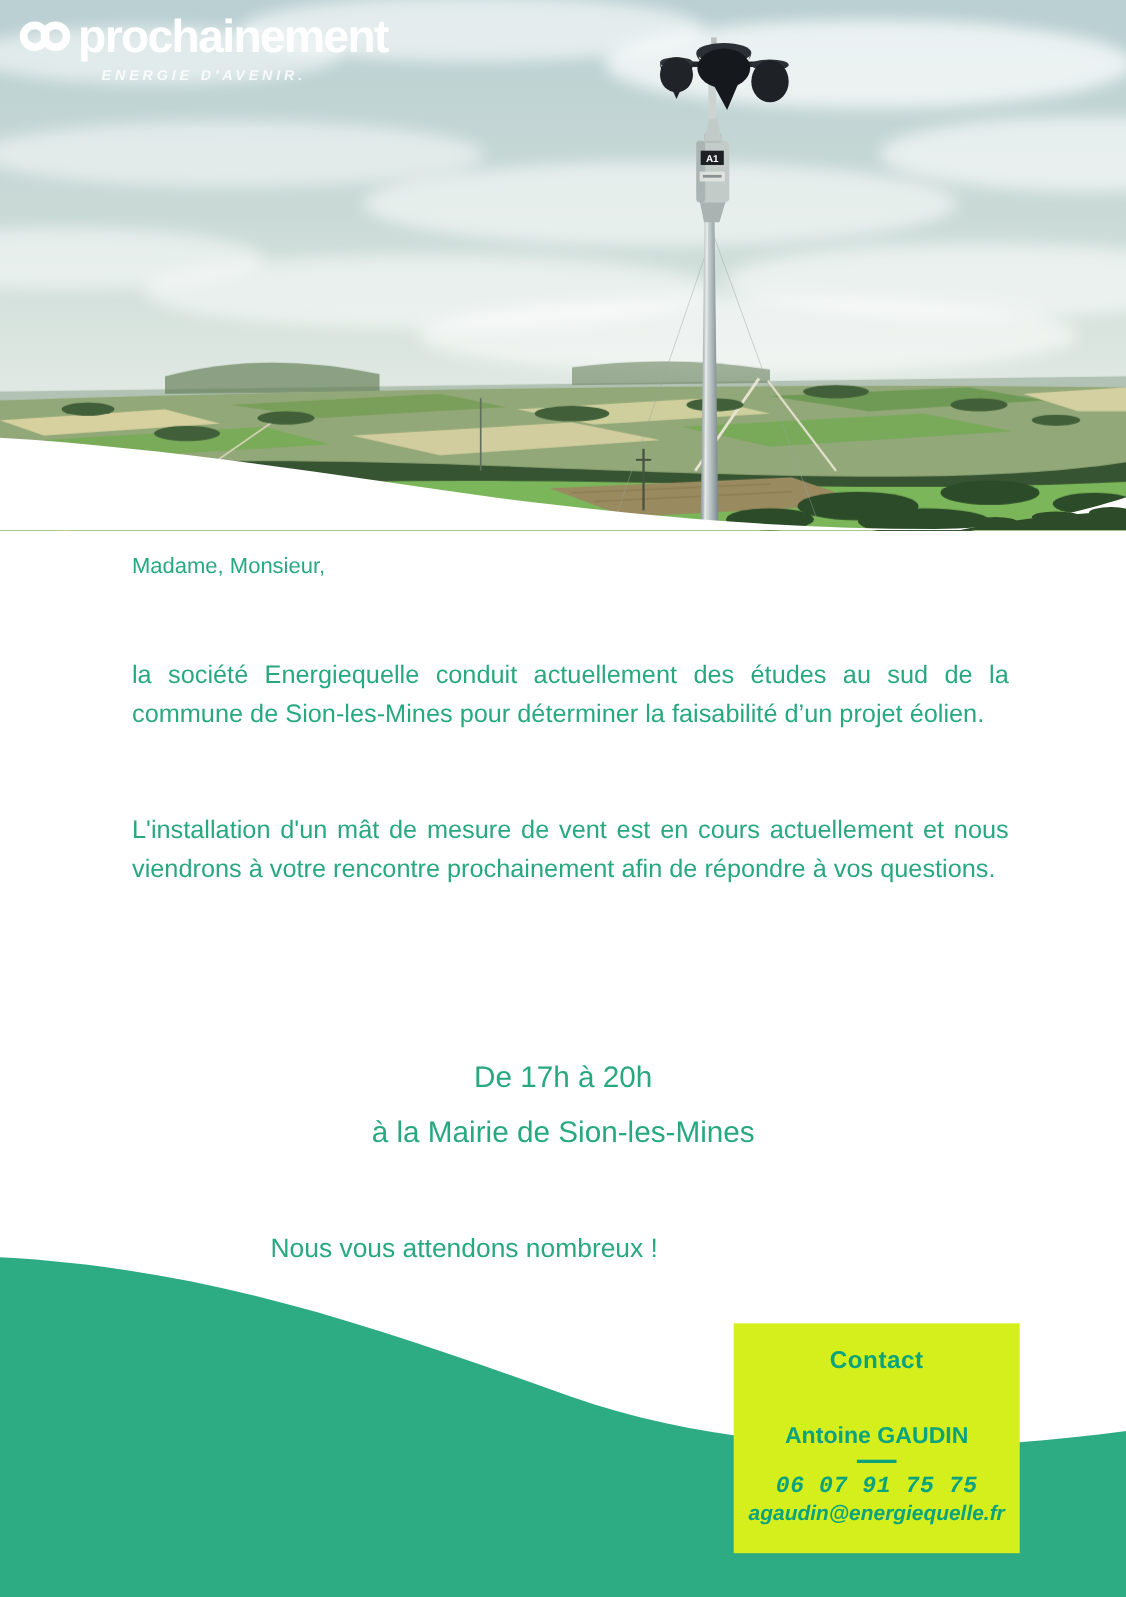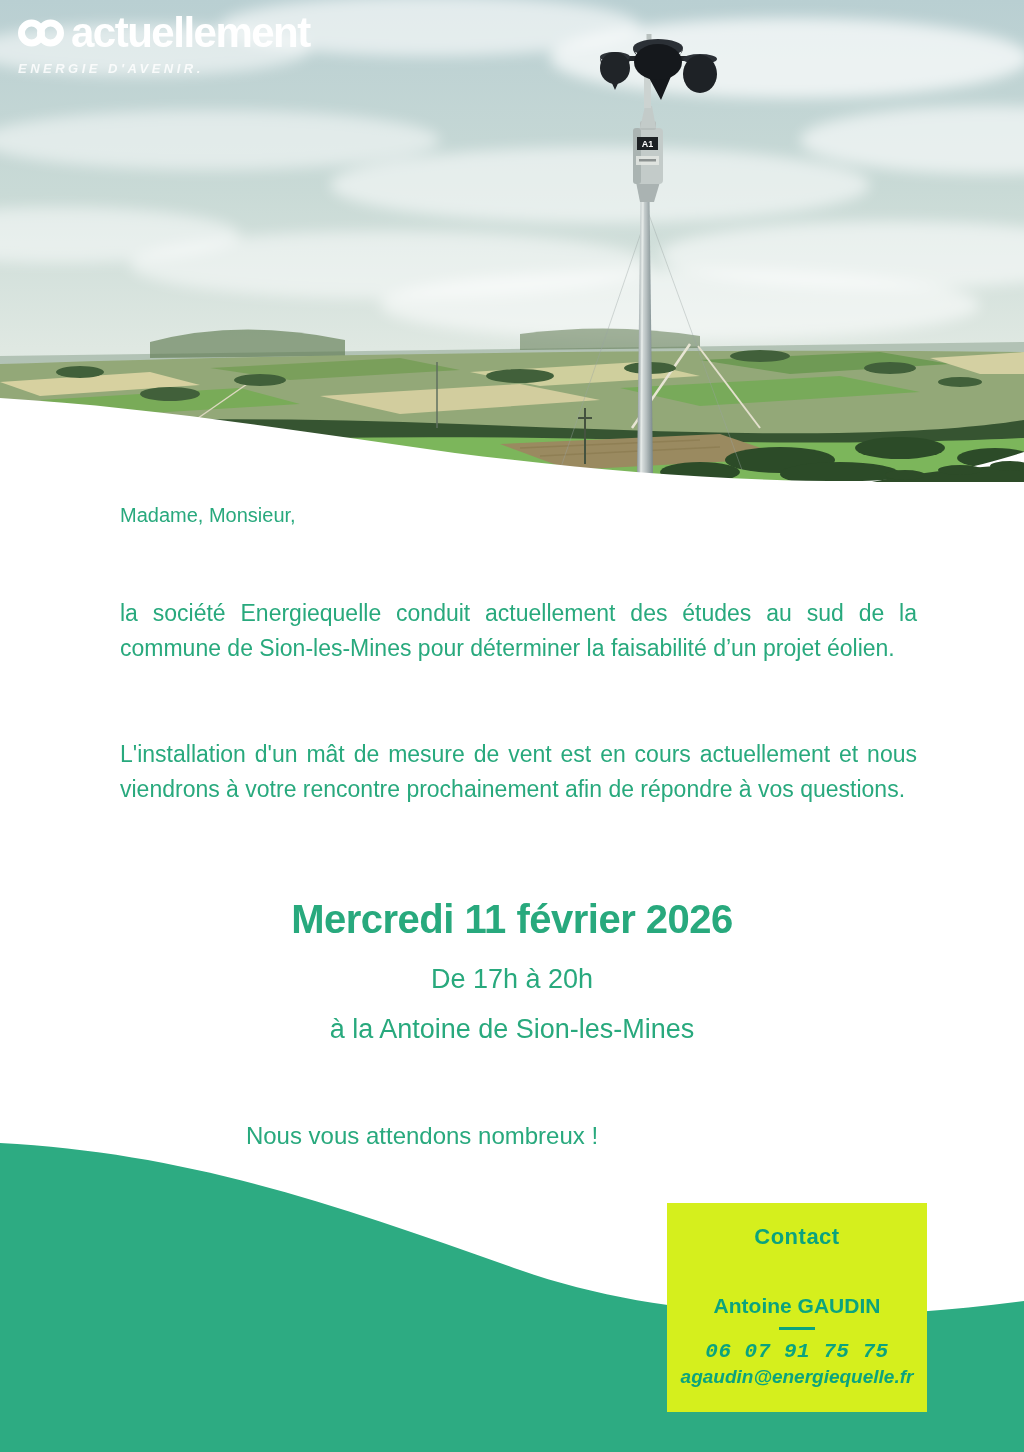--- a/index.html
+++ b/index.html
@@ -28,21 +28,21 @@
     position:absolute;left:18px;top:12px;z-index:5;
     display:flex;flex-direction:column;
   }
   .logo-row{display:flex;align-items:center;}
   .logo-mark{margin-right:5px;}
   .logo-wordmark{
     color:#ffffff;font-size:42px;font-weight:bold;
     letter-spacing:-1.5px;line-height:1;
   }
   .logo-tagline{
-    text-align:left;
+    text-align:center;
     color:rgba(255,255,255,0.82);
     font-size:13px;font-style:italic;font-weight:bold;
     letter-spacing:3.5px;margin-top:7px;
   }
   
   .txt{color:var(--green);}
   .salutation{
     position:absolute;left:120px;top:504px;
     font-size:20px;
   }
@@ -217,33 +217,32 @@
       <ellipse cx="960" cy="470" rx="22" ry="5" fill="#2d4b28"></ellipse>
       <ellipse cx="1010" cy="466" rx="20" ry="5" fill="#2d4b28"></ellipse>
     </svg>
 
     <div class="logo">
       <div class="logo-row">
         <svg class="logo-mark" width="48" height="36" viewBox="0 0 48 36">
           <circle cx="13.5" cy="18" r="10" fill="none" stroke="#ffffff" stroke-width="7"></circle>
           <circle cx="32.5" cy="18" r="10" fill="none" stroke="#ffffff" stroke-width="7"></circle>
         </svg>
-        <span class="logo-wordmark">actuellement</span>
+        <span class="logo-wordmark">prochainement</span>
       </div>
       <div class="logo-tagline">ENERGIE D'AVENIR.</div>
     </div>
   </div>
 
   <div class="salutation txt">Madame, Monsieur,</div>
   <p class="para para-1 txt">la société Energiequelle conduit actuellement des études au sud de la commune de Sion-les-Mines pour déterminer la faisabilité d’un projet éolien.</p>
   <p class="para para-2 txt">L'installation d'un mât de mesure de vent est en cours actuellement et nous viendrons à votre rencontre prochainement afin de répondre à vos questions.</p>
 
-  <div class="event-date txt">Mercredi 11 février 2026</div>
   <div class="event-time txt">De 17h à 20h</div>
-  <div class="event-place txt">à la Antoine de Sion-les-Mines</div>
+  <div class="event-place txt">à la Mairie de Sion-les-Mines</div>
   <div class="closing txt">Nous vous attendons nombreux !</div>
 
   <div class="footer-wave">
     <svg viewBox="0 0 1024 332" preserveAspectRatio="none">
       <path d="M0,23 C190,33 340,86 520,150 C665,201 845,205 1024,181 L1024,332 L0,332 Z" fill="#2dab82"></path>
     </svg>
   </div>
 
   <div class="contact-card">
     <div class="contact-title">Contact</div>

